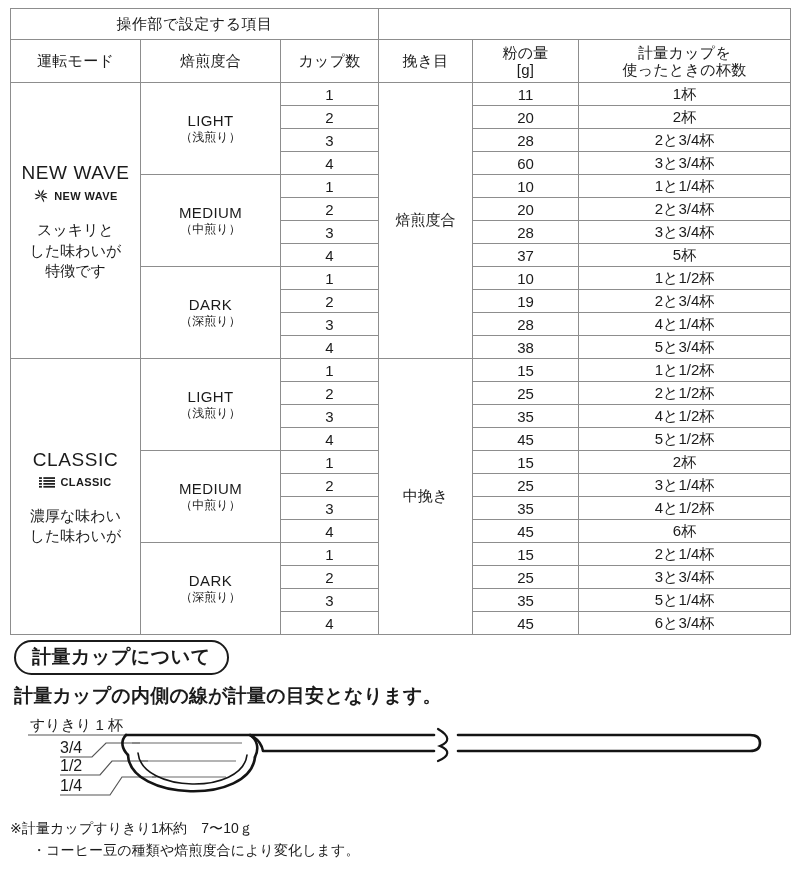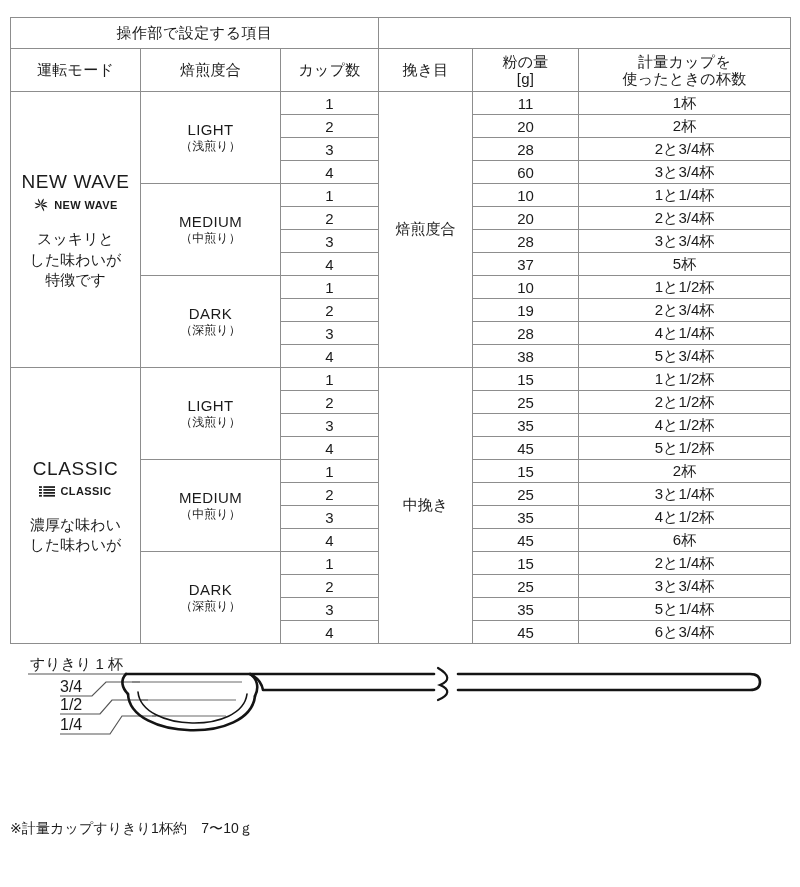--- a/index.html
+++ b/index.html
@@ -13,21 +13,21 @@
     font-family: "Liberation Sans", "DejaVu Sans", sans-serif;
     color: #1b1b1b;
     position: relative;
     overflow: hidden;
   }
 
   
   .table-wrap {
     position: absolute;
     left: 10px;
-    top: 17px;
+    top: 8px;
     width: 780px;
   }
   table.spec {
     border-collapse: collapse;
     table-layout: fixed;
     width: 780px;
   }
   table.spec td, table.spec th {
     border: 1px solid #8d8d8d;
     padding: 0;
@@ -139,21 +139,20 @@
   }
   .cup-lead {
     margin-top: 8px;
     font-size: 19px;
     font-weight: bold;
     letter-spacing: .2px;
   }
 
   .diagram {
     position: relative;
-    margin-top: 8px;
     width: 770px;
     height: 110px;
   }
   .diagram svg { display: block; }
 
   .notes {
     position: absolute;
     left: 10px;
     top: 818px;
     width: 770px;
@@ -361,20 +360,22 @@
         <tr class="drow">
           <td class="num solid-b">4</td>
           <td class="num solid-b">45</td>
           <td class="cups solid-b">6と3/4杯</td>
         </tr>
       </tbody>
   </table>
 </div>
 
 <div class="cup-section">
+  <div class="pill">計量カップについて</div>
+  <div class="cup-lead">計量カップの内側の線が計量の目安となります。</div>
 
   <div class="diagram">
     <svg width="770" height="110" viewBox="0 0 770 110">
 
       <g stroke="#555" stroke-width="1.2" fill="none">
 
         <path d="M14,26 L118,26"></path>
 
         <path d="M46,48 L78,48 L92,34 L126,34"></path>
 
@@ -414,13 +415,14 @@
       <text x="16" y="21" font-family="Liberation Sans, sans-serif" font-size="15" fill="#1b1b1b">すりきり 1 杯</text>
       <text x="46" y="44" font-family="Liberation Sans, sans-serif" font-size="16" fill="#1b1b1b">3/4</text>
       <text x="46" y="62" font-family="Liberation Sans, sans-serif" font-size="16" fill="#1b1b1b">1/2</text>
       <text x="46" y="82" font-family="Liberation Sans, sans-serif" font-size="16" fill="#1b1b1b">1/4</text>
     </svg>
   </div>
 </div>
 
 <div class="notes">
   <div class="n1">※計量カップすりきり1杯約　7〜10ｇ</div>
+  <div class="n2">・コーヒー豆の種類や焙煎度合により変化します。</div>
 </div>
 
 </body></html>

